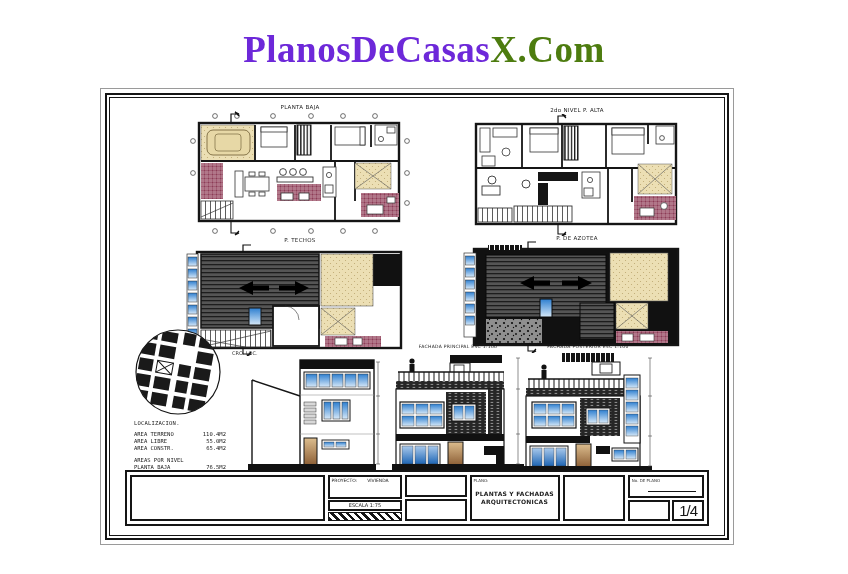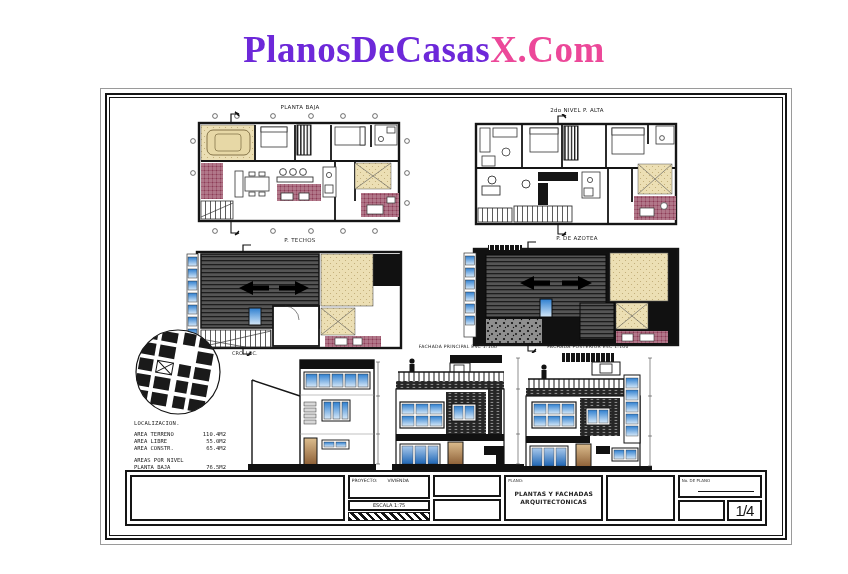--- a/index.html
+++ b/index.html
@@ -5,24 +5,24 @@
   * { margin:0; padding:0; box-sizing:border-box; }
   html,body { background:#fff; }
   #canvas { position:relative; width:848px; height:574px; background:#fff; overflow:hidden;
             font-family:"Liberation Sans", sans-serif; }
 
   
   .brand { position:absolute; top:28px; left:0; width:100%; text-align:center;
            font-family:"Liberation Serif", serif; font-weight:bold; font-size:37px;
            letter-spacing:0.5px; cursor:pointer; }
   .brand .b1 { color:#6d28d9; }
-  .brand .b2 { color:#ec4899; }
+  .brand .b2 { color:#4d7c0f; }
 
   
-  .sheet { position:absolute; left:100px; top:88px; width:692px; height:457px;
+  .sheet { position:absolute; left:100px; top:88px; width:634px; height:457px;
            border:1px solid #9a9a9a; background:#fff; }
   .sheet-inner { position:absolute; inset:4px; border:2px solid #151515; }
   .sheet-inner2 { position:absolute; inset:2px; border:1px solid #151515; }
 
   .drw { position:absolute; }
   .drw svg { display:block; width:100%; height:100%; }
 
   .tiny-title { position:absolute; font-size:5.5px; color:#222; letter-spacing:0.3px;
                 text-align:center; white-space:nowrap; font-family:"DejaVu Sans", sans-serif; }
 

